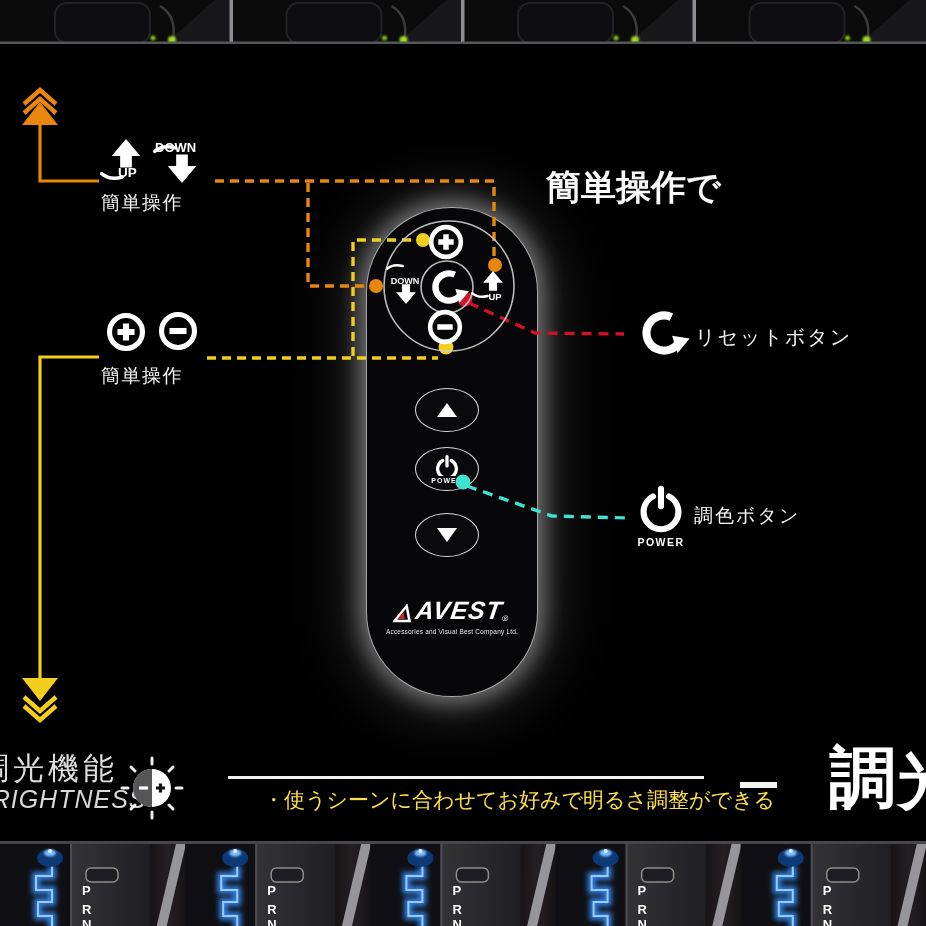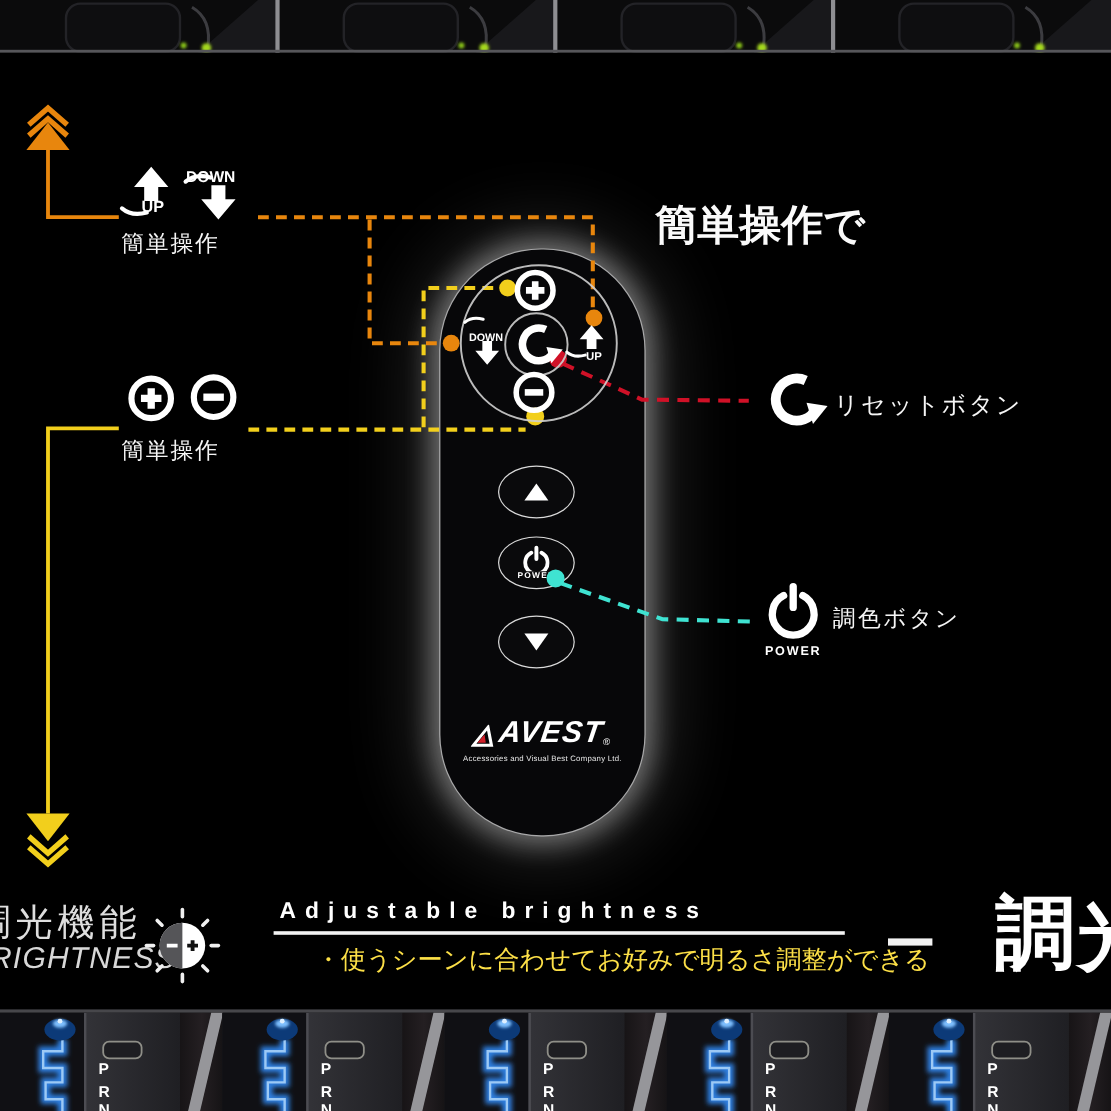--- a/index.html
+++ b/index.html
@@ -191,21 +191,20 @@
       <path d="M-17,-17 L-21,-21"></path>
         <path d="M17,-17 L21,-21"></path>
         <path d="M-17,17 L-21,21"></path>
         <path d="M17,17 L21,21"></path>
     </g>
     <circle cx="0" cy="0" r="19" fill="#ffffff"></circle>
     <path d="M0,-19 A19,19 0 0 0 0,19 Z" fill="#555558"></path>
     <path d="M-13,0 H-4" stroke="#ffffff" stroke-width="3.2"></path>
     <path d="M4,0 H13 M8.5,-4.5 V4.5" stroke="#111111" stroke-width="3.2"></path>
   </svg>
-  <div class="abs band-heading">Adjustable brightness</div>
   <div class="abs band-underline"></div>
   <div class="abs band-desc jp-serif">・使うシーンに合わせてお好みで明るさ調整ができる</div>
   <div class="abs band-dash"></div>
   <div class="abs band-right jp-serif">調光</div>
 
   <svg class="abs bottom-strip" width="926" height="85">
     <rect x="0" y="0" width="926" height="3" fill="#47474b"></rect>
     <g transform="translate(0,3)">
       <g>
         <use href="#gateTile"></use>

